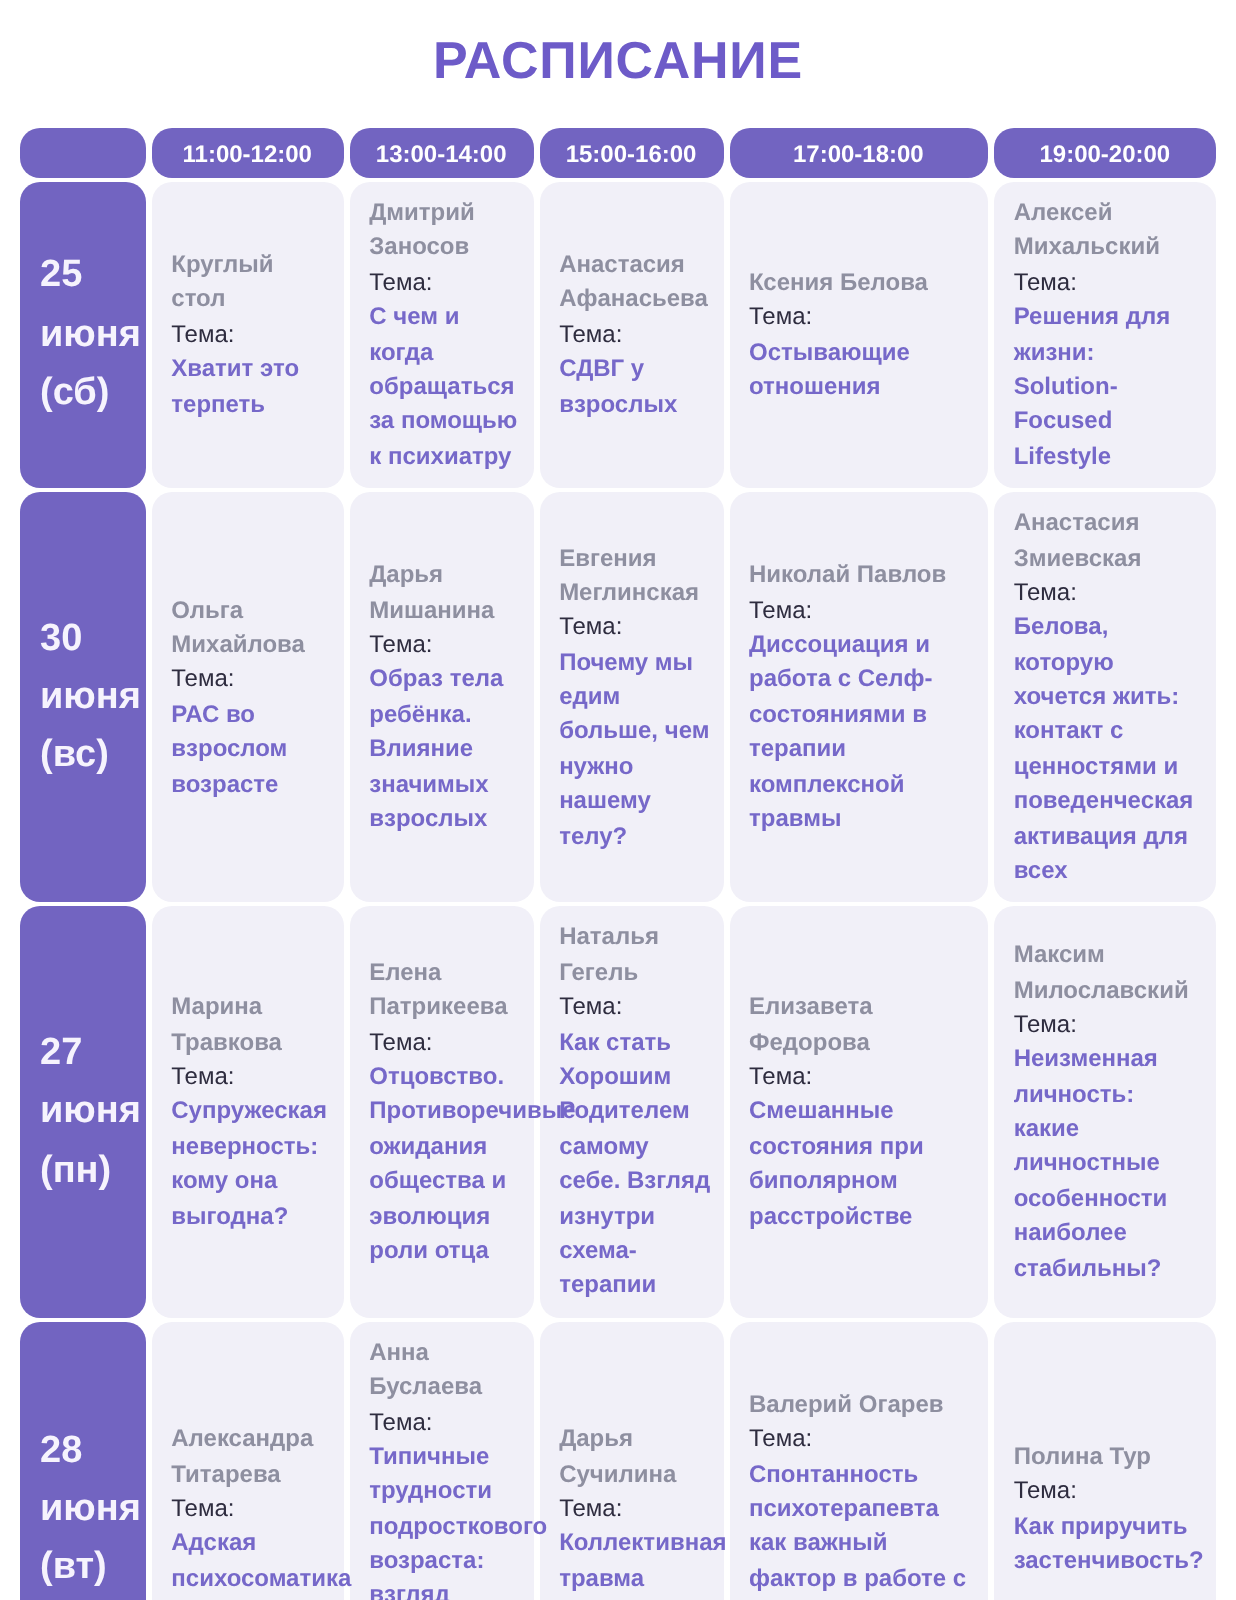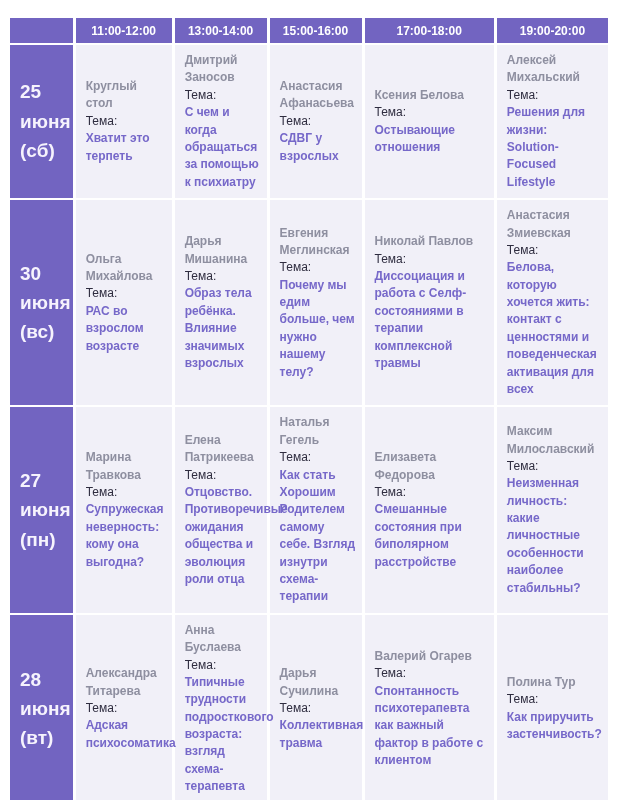--- a/index.html
+++ b/index.html
@@ -25,21 +25,21 @@
   table.schedule{
     table-layout:fixed;width:604px;
     border-collapse:separate;border-spacing:3px 2px;
   }
   col.c-date{width:62px;}
   col.c-t1{width:95px;}
   col.c-t2{width:91px;}
   col.c-t3{width:91px;}
   col.c-t4{width:128px;}
   col.c-t5{width:110px;}
-  th,td{vertical-align:middle;}
+  th,td{vertical-align:middle;border-radius:10px;}
   thead tr{height:25px;}
   tr.r0{height:121px;}
   tr.r1{height:155px;}
   tr.r2{height:142px;}
   tr.r3{height:124px;}
   .time-cell,.corner{
     background:var(--accent);color:#ffffff;font-weight:700;font-size:12px;
     text-align:center;
   }
   .date-cell{
@@ -51,20 +51,21 @@
     font-size:12px;line-height:1.45;text-align:left;
   }
   .speaker{color:var(--muted);font-weight:700;}
   .topic-label{color:var(--dark);font-weight:400;}
   .topic{color:var(--topic);font-weight:600;}
 </style>
 </head>
 <body>
 
 <div class="screen">
+  <h1 class="page-title">РАСПИСАНИЕ</h1>
 
   <div class="table-wrap">
     <table class="schedule">
       <colgroup>
         <col class="c-date">
           <col class="c-t1">
           <col class="c-t2">
           <col class="c-t3">
           <col class="c-t4">
           <col class="c-t5">

